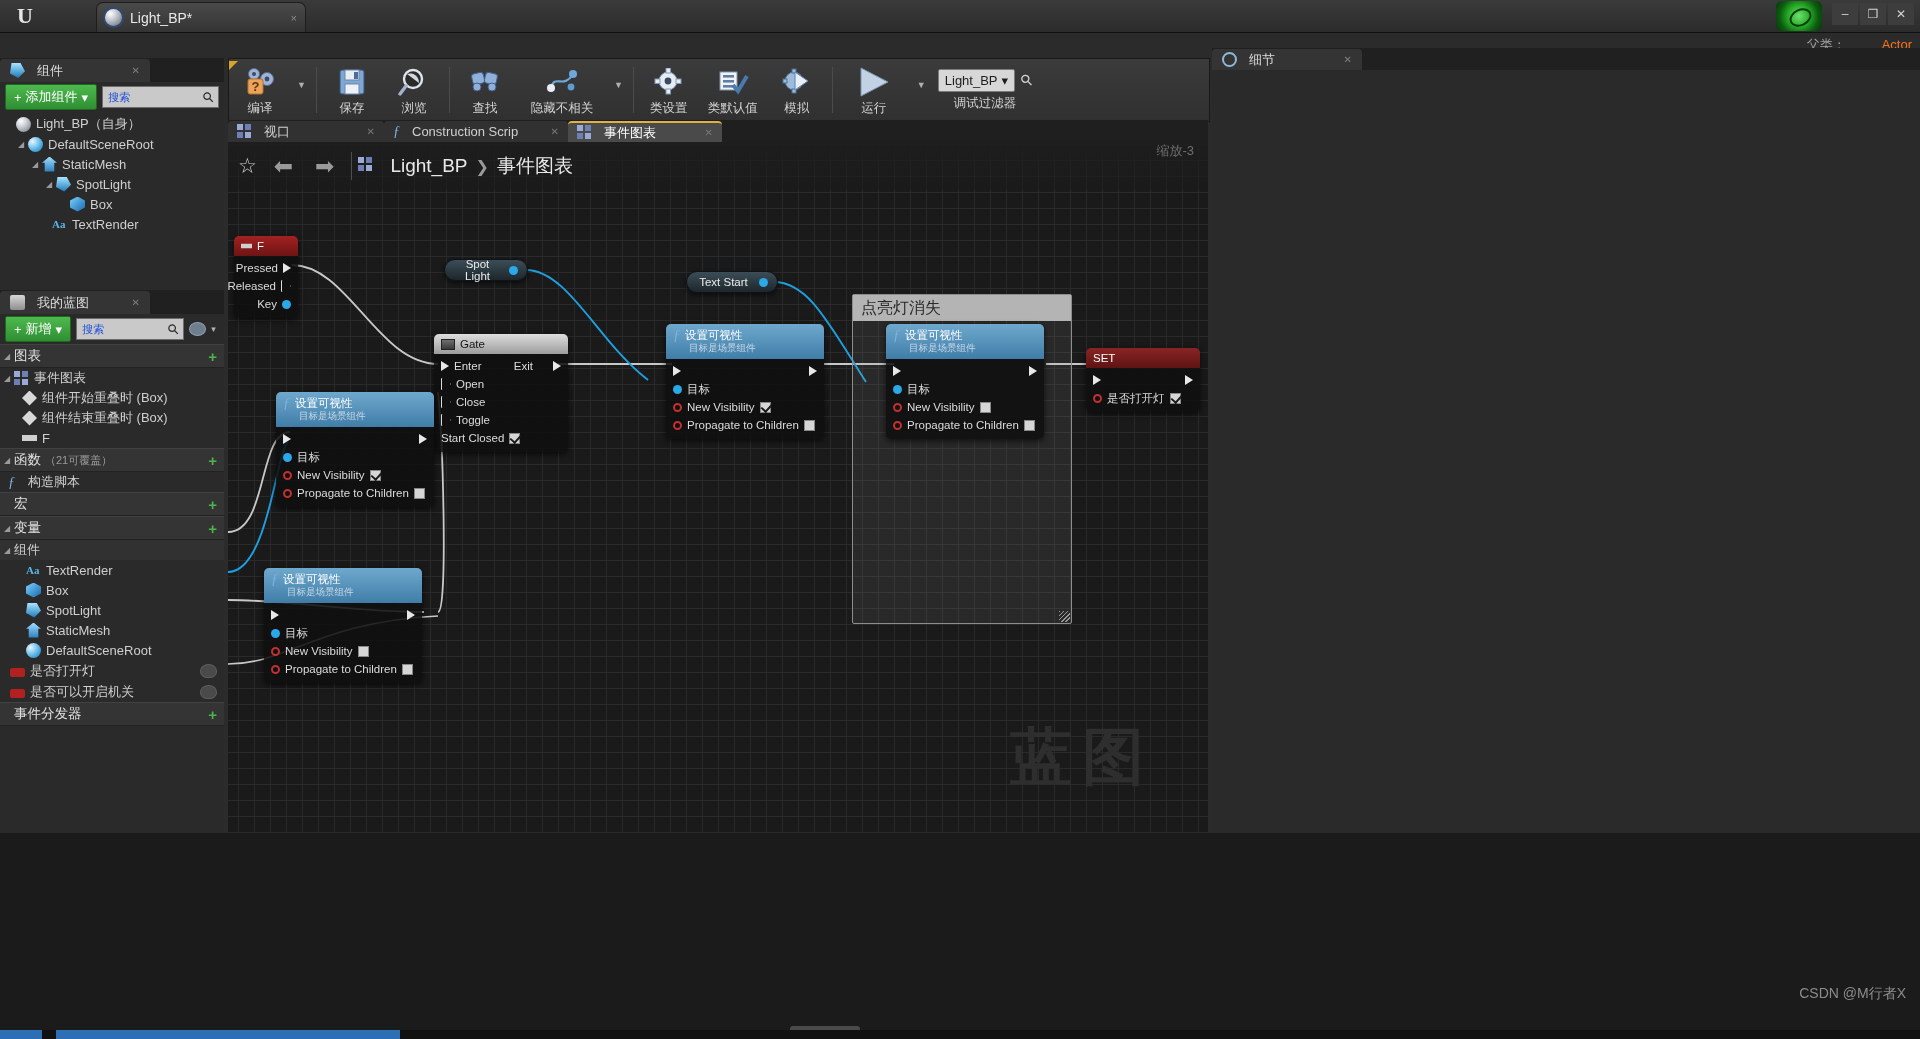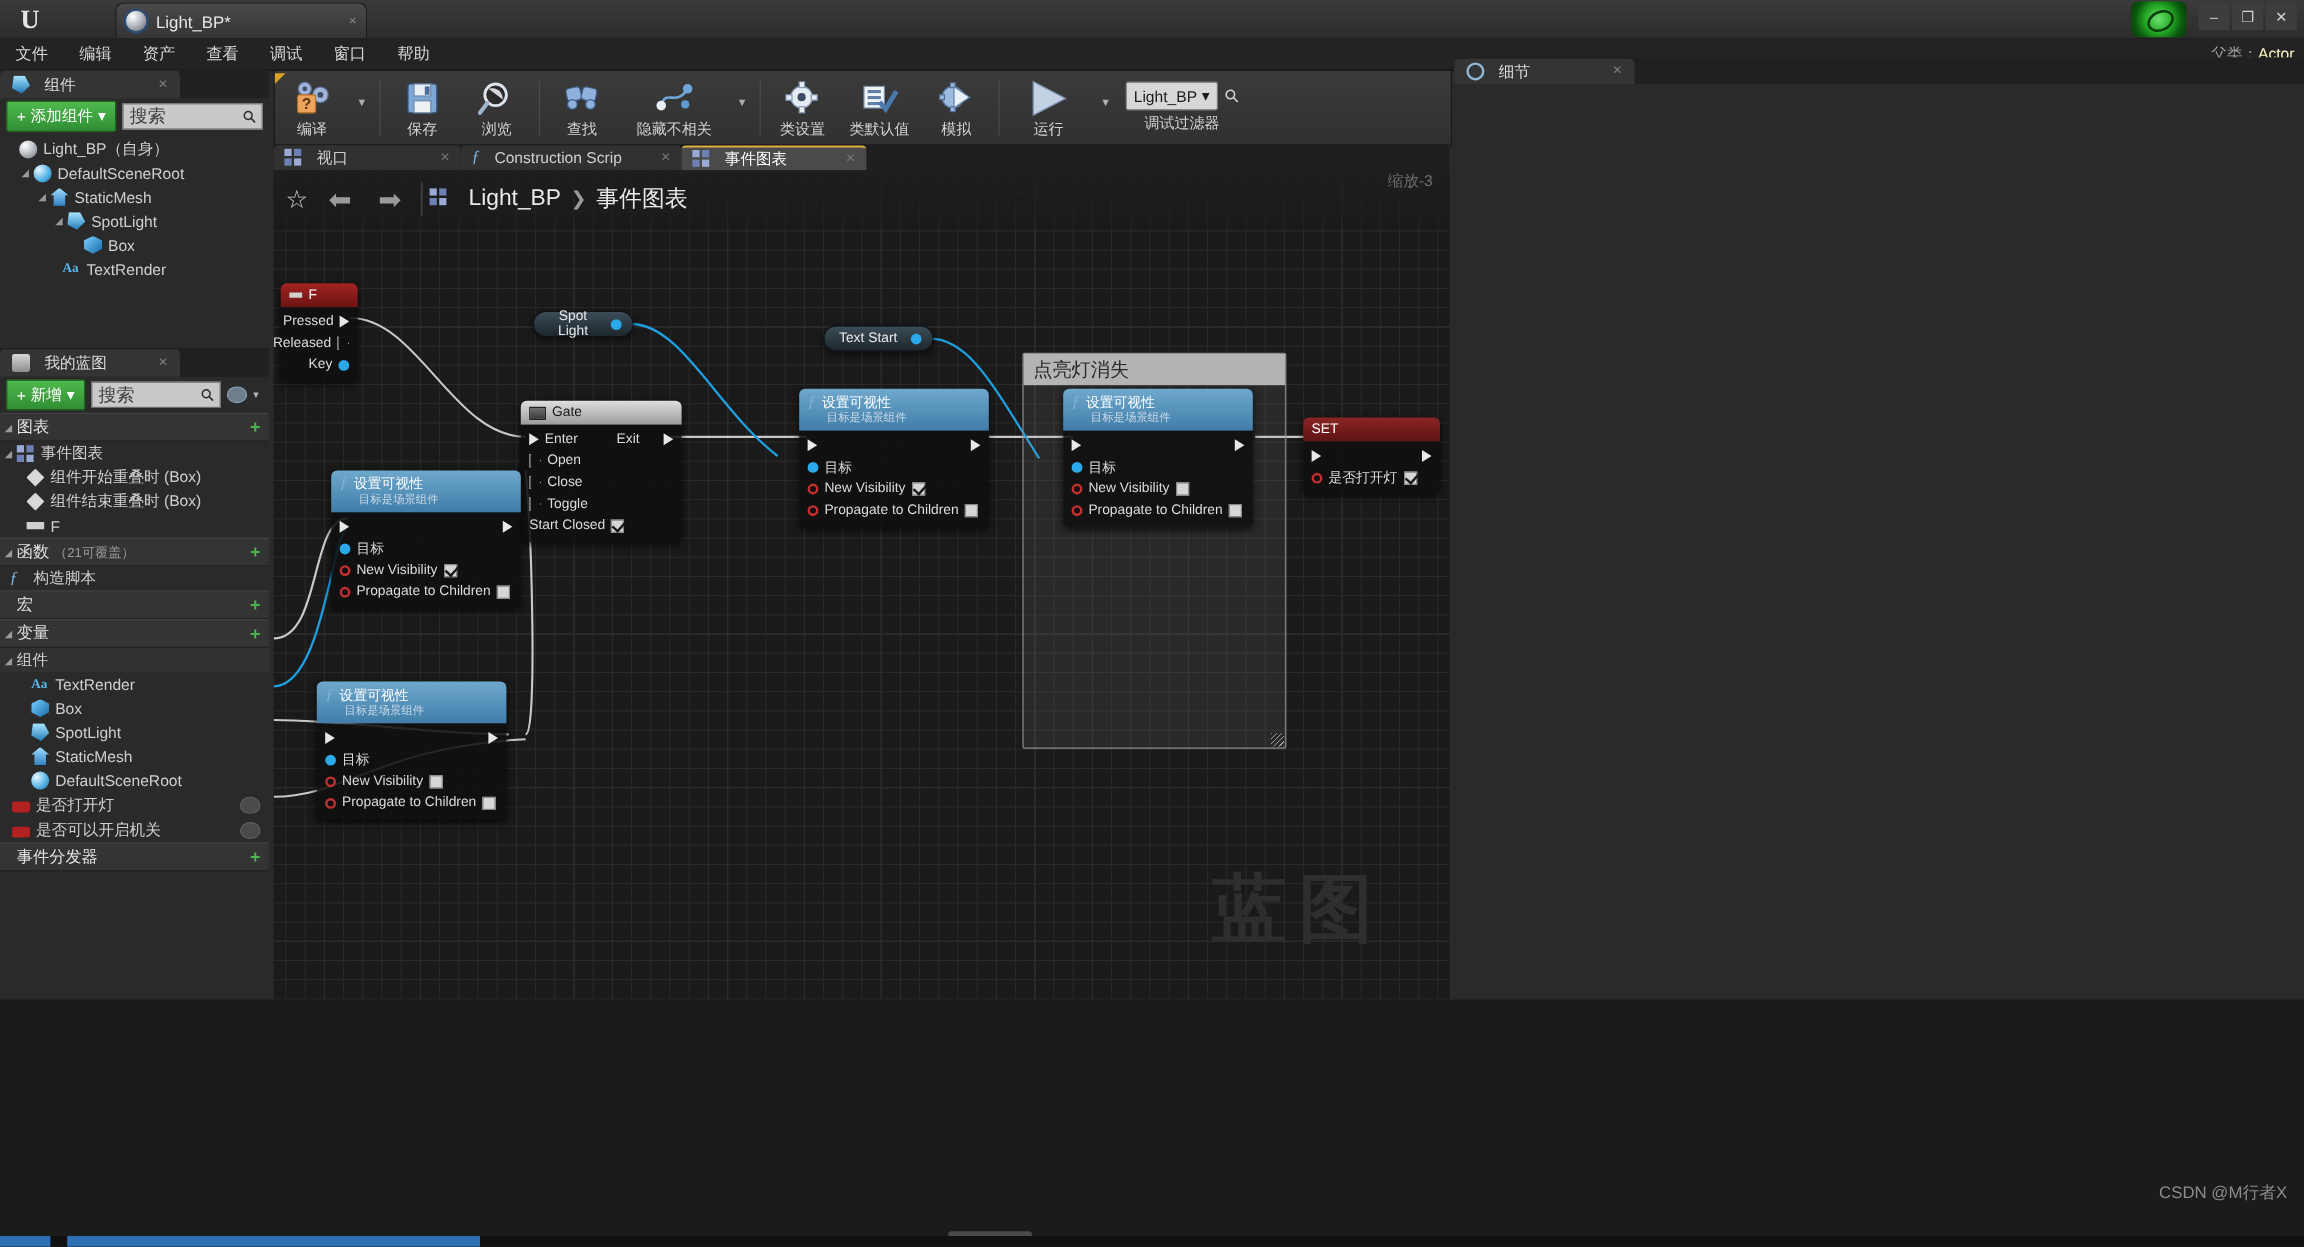--- a/index.html
+++ b/index.html
@@ -35,38 +35,38 @@
              border-radius:6px;}
   .green-orb:after{content:"";position:absolute;left:13px;top:8px;width:19px;height:13px;
              border:2px solid #0a3d0a;border-radius:50%;transform:rotate(-25deg);}
 
   
   .menubar{position:absolute;left:0;top:32px;width:1920px;height:26px;
            background:#232323;border-bottom:1px solid #151515;display:flex;align-items:center;}
   .menubar .mi{padding:0 13px;font-size:13.5px;color:#d6d6d6;line-height:26px;cursor:default;}
   .parentclass{position:absolute;right:8px;top:32px;height:26px;line-height:26px;font-size:13px;}
   .parentclass .lbl{color:#a0a0a0;}
-  .parentclass .lnk{color:#fef9c3;}
+  .parentclass .lnk{color:#f97316;margin-left:36px;}
 
   
   .leftcol{position:absolute;left:0;top:58px;width:224px;height:775px;background:#2a2a2a;}
   .panel-tabrow{height:24px;background:#202020;display:flex;align-items:flex-end;}
   .panel-tab{height:23px;display:flex;align-items:center;padding:0 10px;
              background:#343434;border-top-left-radius:4px;border-top-right-radius:4px;
              font-size:13px;color:#dcdcdc;gap:7px;min-width:150px;box-sizing:border-box;}
   .panel-tab .x{margin-left:auto;font-size:10px;color:#7e7e7e;}
   .ico{display:inline-block;flex:none;}
 
   .toolrow{height:30px;display:flex;align-items:center;gap:5px;padding:3px 5px;box-sizing:border-box;}
   .greenbtn{background:linear-gradient(#4eb94e,#2f8f33);border:1px solid #1f661f;
             color:#fff;font-size:13px;padding:3px 8px;border-radius:2px;
             display:flex;align-items:center;gap:4px;white-space:nowrap;}
   .srchbox{flex:1;height:22px;background:#c9c9c9;border:1px solid #6d6d6d;
            display:flex;align-items:center;padding:0 5px;box-sizing:border-box;}
-  .srchbox span.ph{color:#404040;font-size:15px;text-align:right;}
+  .srchbox span.ph{color:#1d4ed8;font-size:11px;text-align:right;}
   .srchbox .mag{margin-left:auto;font-size:14px;color:#2b2b2b;transform:rotate(-45deg);}
 
   .tree{padding:2px 0;}
   .trow{height:20px;display:flex;align-items:center;font-size:13px;color:#cfcfcf;
         padding-left:6px;white-space:nowrap;}
   .arrow{width:10px;font-size:8px;color:#9a9a9a;flex:none;}
   .sq{width:15px;height:15px;flex:none;margin-right:5px;display:inline-block;}
   .sp-sphere{border-radius:50%;background:radial-gradient(circle at 33% 28%,#fff,#c2c6cc 45%,#6a7079 100%);}
   .sp-dual{border-radius:50%;background:radial-gradient(circle at 30% 30%,#eaf6ff,#59b6e8 55%,#1d6fa5 100%);}
   .sp-house{background:linear-gradient(#9fdcff,#2a7fbe);clip-path:polygon(50% 0,100% 42%,82% 42%,82% 100%,18% 100%,18% 42%,0 42%);}
@@ -214,29 +214,20 @@
       <span class="tclose">×</span>
     </div>
     <div class="green-orb"></div>
     <div class="winbtns">
       <div>–</div>
       <div>❐</div>
       <div class="close">✕</div>
     </div>
   </div>
 
-  <div class="menubar">
-    <div class="mi">文件</div>
-    <div class="mi">编辑</div>
-    <div class="mi">资产</div>
-    <div class="mi">查看</div>
-    <div class="mi">调试</div>
-    <div class="mi">窗口</div>
-    <div class="mi">帮助</div>
-  </div>
   <div class="parentclass">
     <span class="lbl">父类：</span><span class="lnk">Actor</span>
   </div>
 
   <div class="leftcol">
 
     <div class="panel-tabrow">
       <div class="panel-tab">
         <span class="ico sq sp-spot"></span>
         <span>组件</span>

